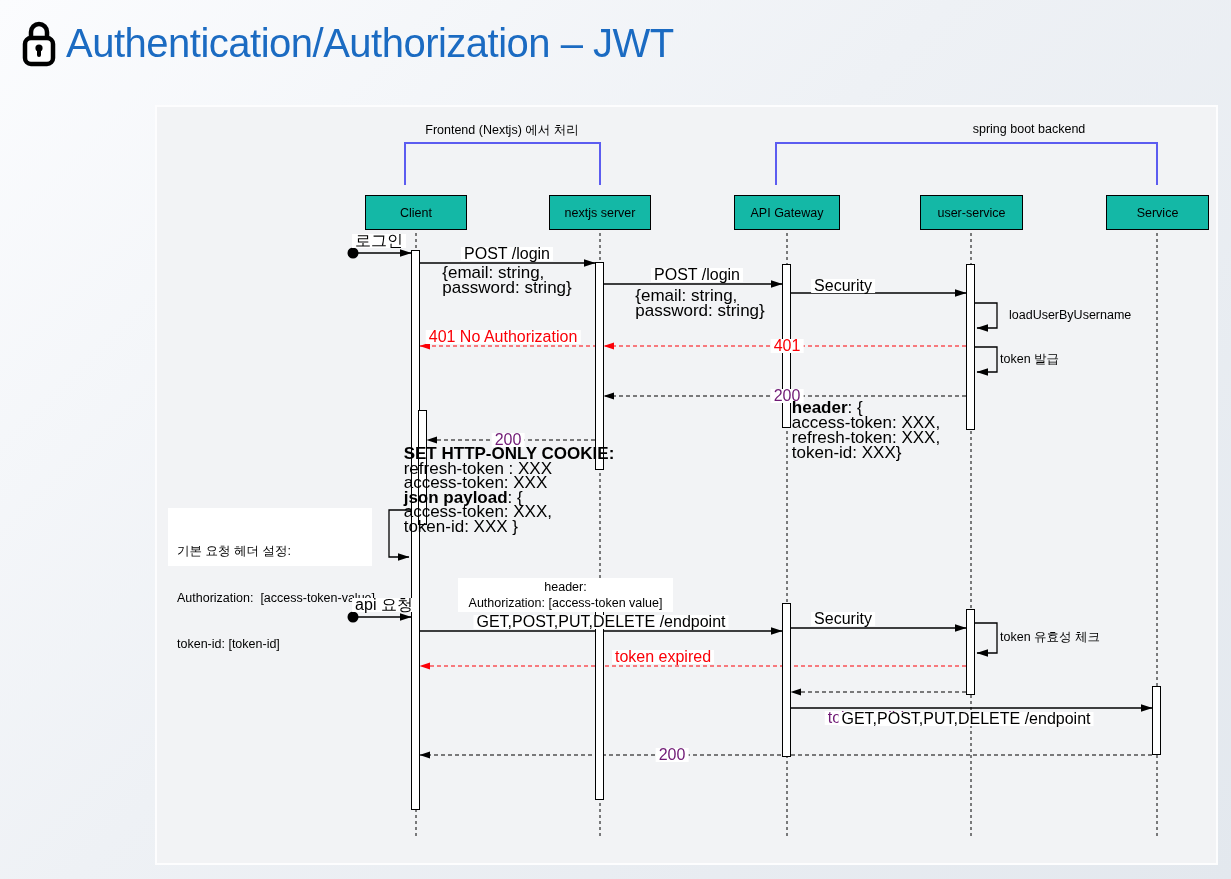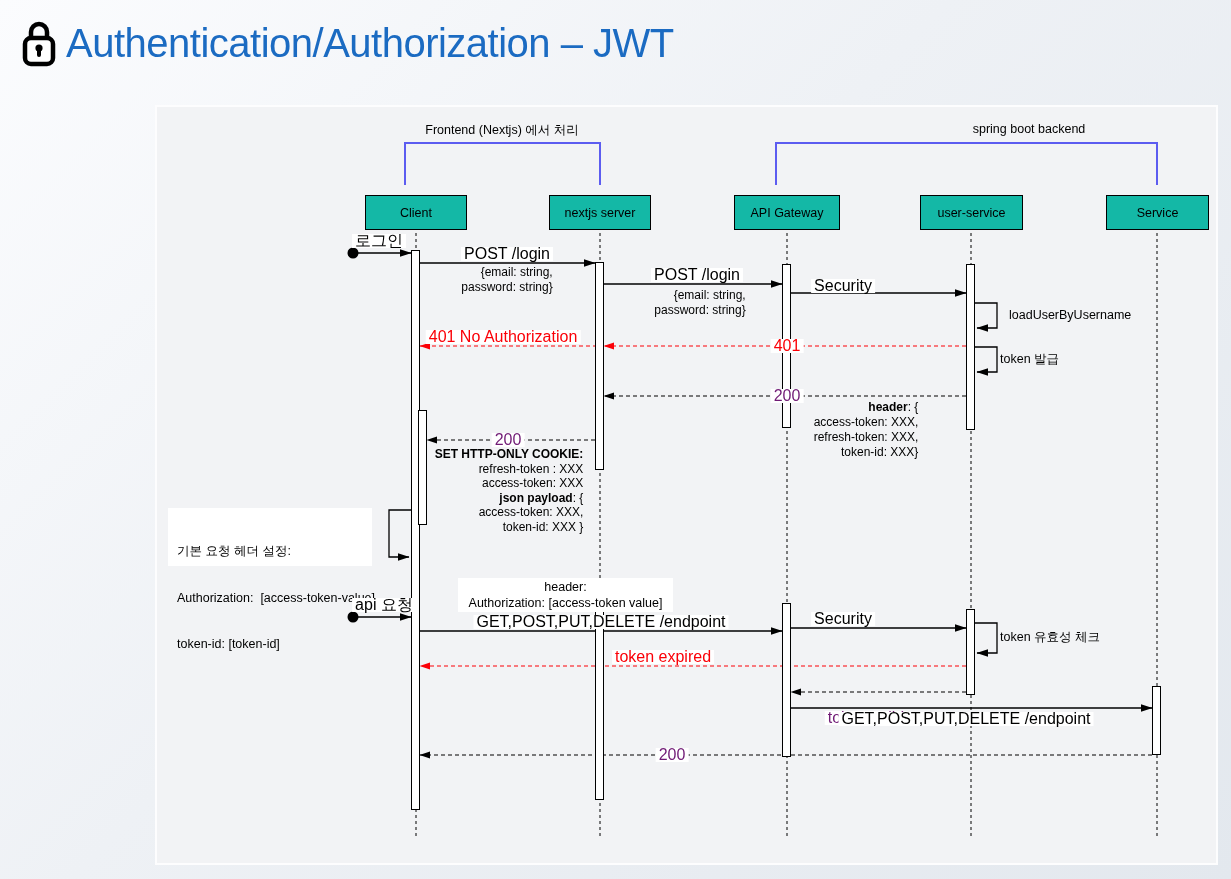--- a/index.html
+++ b/index.html
@@ -21,21 +21,21 @@
     box-sizing:border-box;display:flex;align-items:center;justify-content:center;
     font-size:12.5px;color:#000;
   }
   .bar{position:absolute;width:9px;background:#ffffff;border:1px solid #000;box-sizing:border-box;}
   .glabel{position:absolute;transform:translateX(-50%);font-size:12.5px;color:#000;white-space:nowrap;}
   .mlabel{
     position:absolute;transform:translateX(-50%);font-size:16px;line-height:14px;color:#000;
     background:#ffffff;padding:0 3px;white-space:nowrap;
   }
   .llabel{position:absolute;font-size:12.5px;line-height:14px;color:#000;white-space:nowrap;}
-  .block{position:absolute;transform:translateX(-50%);font-size:12px;line-height:15px;text-align:right;color:#000;white-space:nowrap;}
+  .block{position:absolute;transform:translateX(-50%);font-size:17px;line-height:15px;text-align:left;color:#000;white-space:nowrap;}
   .block.tight{line-height:14.5px;}
   .notebox{
     position:absolute;background:#ffffff;font-size:12.5px;line-height:15.5px;color:#000;
     box-sizing:border-box;white-space:pre;
   }
   .red{color:#fb0007;}
   .blue{color:#701a75;}
   .b{font-weight:bold;}
 </style>
 </head>

